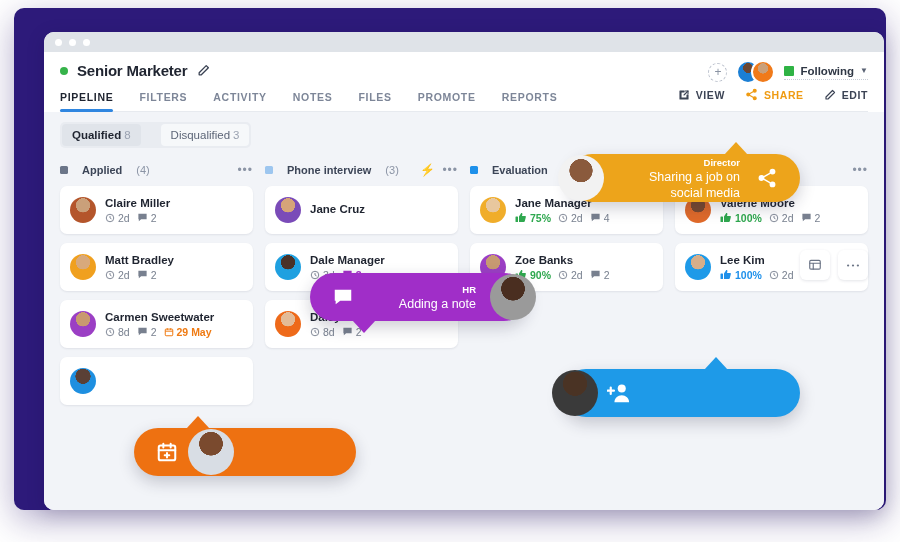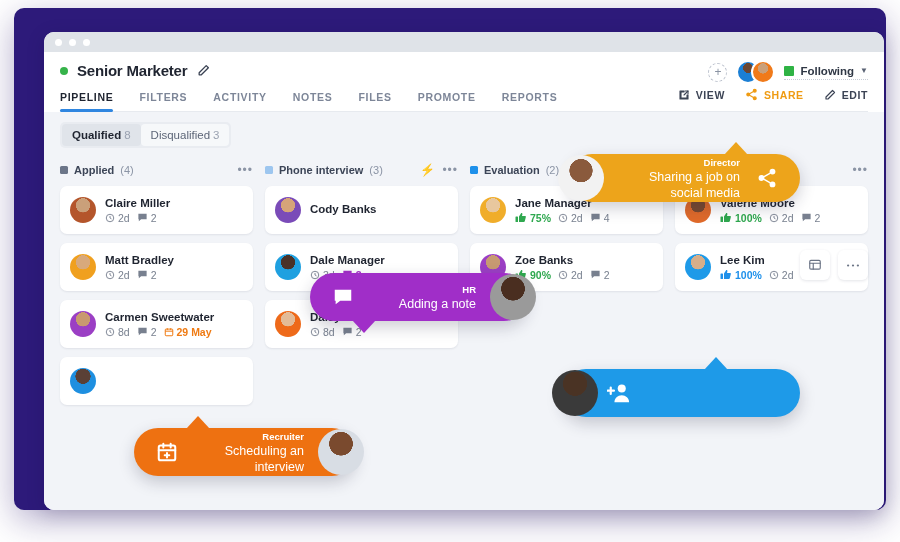--- a/index.html
+++ b/index.html
@@ -84,32 +84,32 @@
     position: absolute; right: 16px; top: 36px;
     display: flex; align-items: center; gap: 20px;
   }
   .taction { display: flex; align-items: center; gap: 6px; font-size: 10.5px; font-weight: bold; letter-spacing: .6px; color: #3b4354; justify-content: space-between; }
   .taction.share { color: #ef9b12; }
 
   
   .board { background: #f2f4f8; height: 100%; padding: 10px 16px 0 16px; position: relative; }
   .segmented {
     display: inline-flex; background: #e9ecf1; border-radius: 5px;
-    padding: 2px; font-size: 11.5px;
+    padding: 2px; font-size: 11.5px; gap: 20px;
   }
   .seg { padding: 5px 10px; border-radius: 4px; color: #5d6678; }
   .seg b { color: #1f2430; font-weight: bold; }
   .seg.on { background: #e0e4ea; }
   .seg.off { background: #f6f8fa; }
   .seg .cnt { color: #9aa2b1; margin-left: 3px; }
 
   .cols { display: flex; gap: 12px; margin-top: 14px; }
   .col { width: 196px; }
   .col-head {
-    display: flex; align-items: center; gap: 6px;
+    display: flex; align-items: center; gap: 14px;
     font-size: 11px; color: #515b6d; height: 16px; margin-bottom: 8px;
   }
   .sw { width: 8px; height: 8px; border-radius: 1.5px; }
   .col-name { font-weight: 600; color: #3c4557; }
   .col-cnt { color: #8b94a5; }
   .col-tools { margin-left: auto; display: flex; align-items: center; gap: 7px; color: #8b94a5; }
   .bolt { color: #4a5263; font-size: 12px; font-weight: bold; }
   .dots3 { letter-spacing: 1px; font-size: 12px; line-height: 6px; }
 
   .card {
@@ -361,21 +361,21 @@
               <span class="col-cnt">(3)</span>
               <span class="col-tools">
                 <span class="bolt">⚡</span>
                 <span class="dots3">•••</span>
               </span>
             </div>
 
             <div class="card">
               <span class="cav" style="background:radial-gradient(circle at 50% 32%, #d6a479 0 32%, #7a4bb8 33% 100%)"></span>
               <span>
-                <span class="cname" style="display:block">Cody Banks</span>
+                <span class="cname" style="display:block">Jane Cruz</span>
               </span>
             </div>
 
             <div class="card">
               <span class="cav" style="background:radial-gradient(circle at 50% 32%, #4a3227 0 32%, #1fa0e0 33% 100%)"></span>
               <span>
                 <span class="cname" style="display:block">Dale Manager</span>
                 <span class="meta">
                   <span class="mi">
                     <svg width="10" height="10" viewBox="0 0 24 24" fill="none" stroke="#78808f" stroke-width="2.2">
@@ -591,24 +591,20 @@
       </div>
 
       <div class="tip tip-rec">
         <span class="tail"></span>
         <span class="ico">
           <svg width="22" height="22" viewBox="0 0 24 24" fill="none" stroke="#fff" stroke-width="2.2" stroke-linecap="round">
               <rect x="3" y="5" width="18" height="16" rx="2"></rect>
               <path d="M3 10h18M8 3v4M16 3v4M12 13v5M9.5 15.5h5"></path>
             </svg>
         </span>
-        <span class="txt">
-          <span class="role" style="display:block">Recruiter</span>
-          <span class="act" style="display:block">Scheduling an interview</span>
-        </span>
         <span class="photo photo-right" style="background:radial-gradient(circle at 50% 32%, #7a4a2e 0 30%, #d8dde4 31% 100%)"></span>
       </div>
 
       <div class="tip tip-hm">
         <span class="tail"></span>
         <span class="photo photo-left" style="background:radial-gradient(circle at 50% 30%, #4a3324 0 30%, #3a3a3a 31% 100%)"></span>
         <span class="ico">
           <svg width="24" height="22" viewBox="0 0 26 24" fill="#fff">
               <circle cx="16" cy="7" r="4.4"></circle>
               <path d="M8 22c0-4.4 3.6-7.6 8-7.6s8 3.2 8 7.6z"></path>

